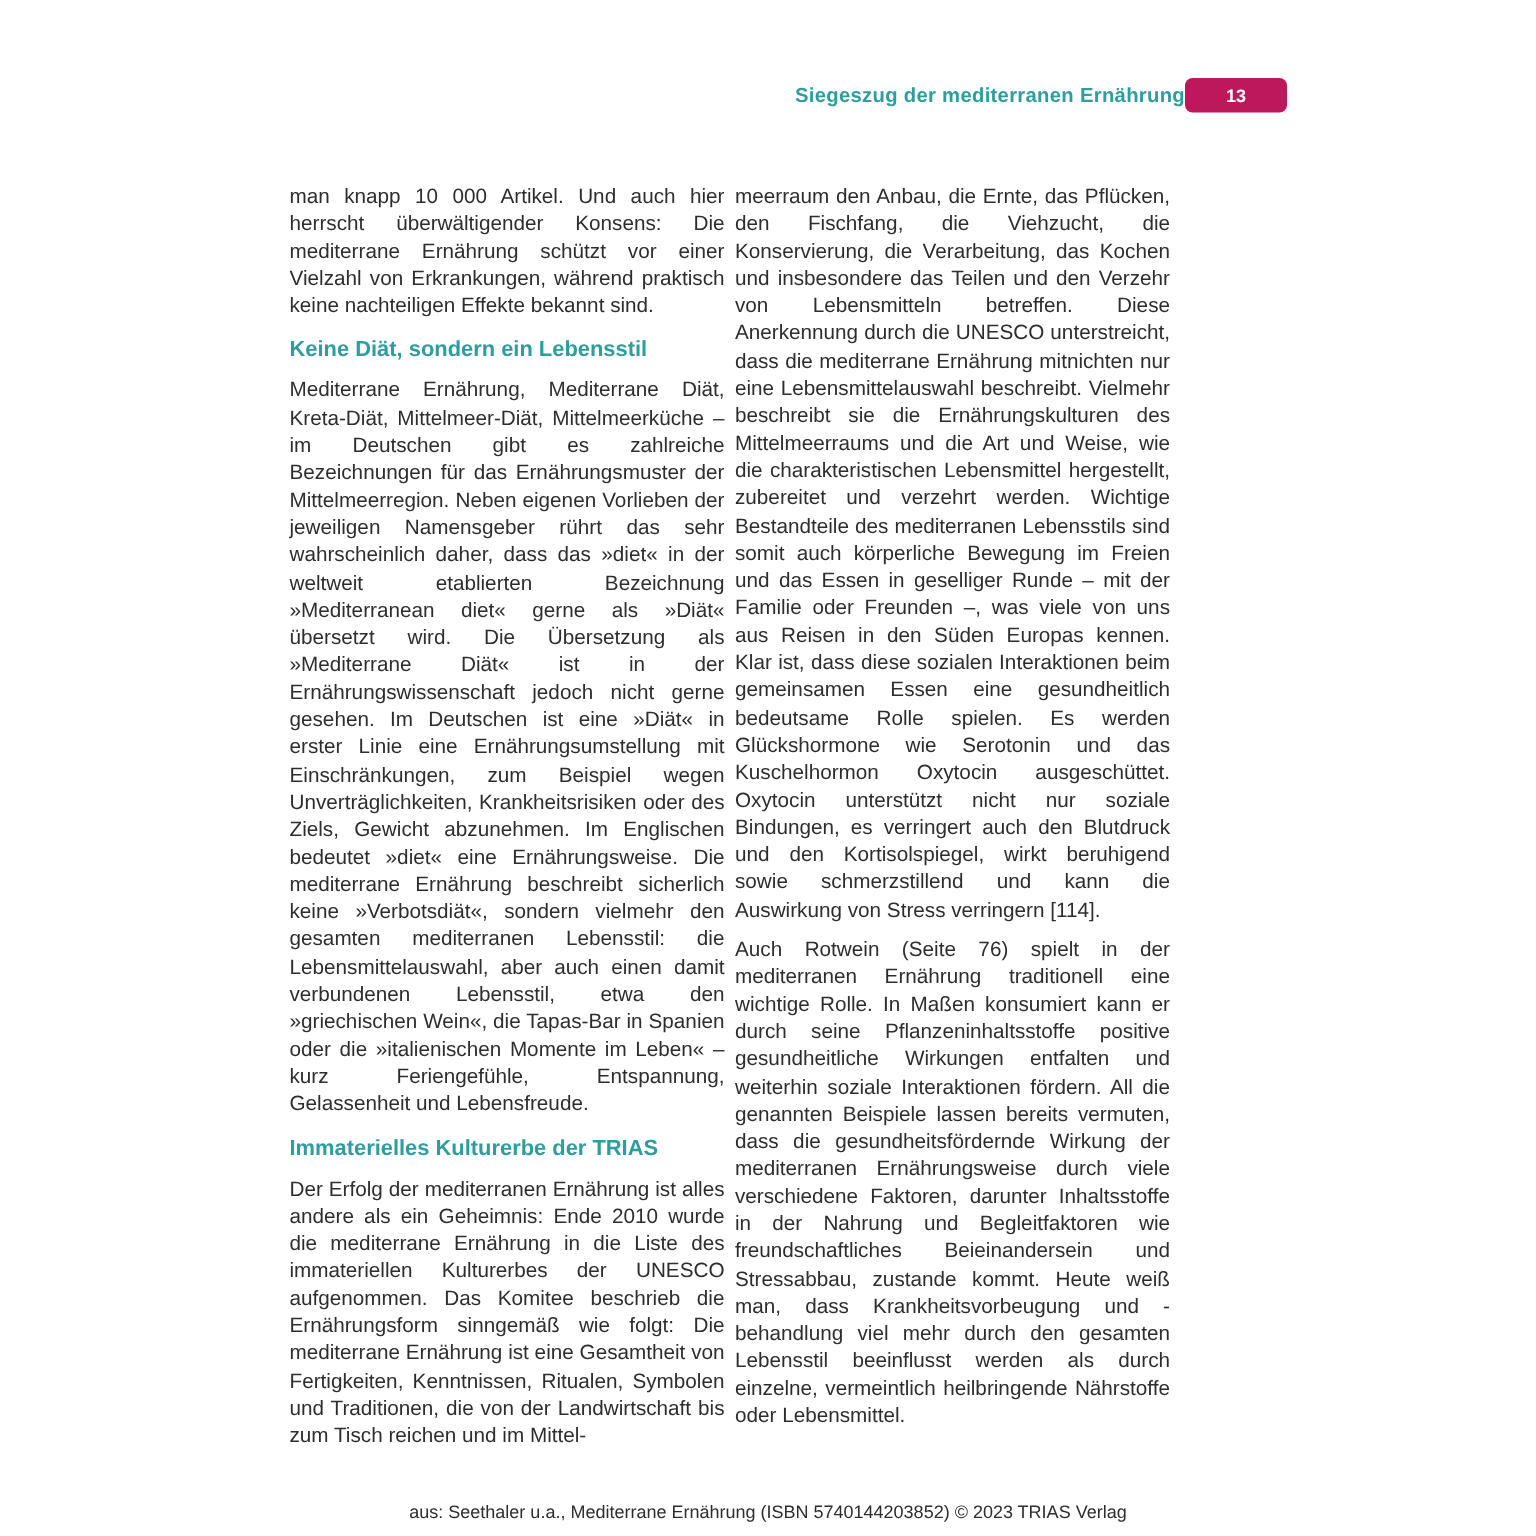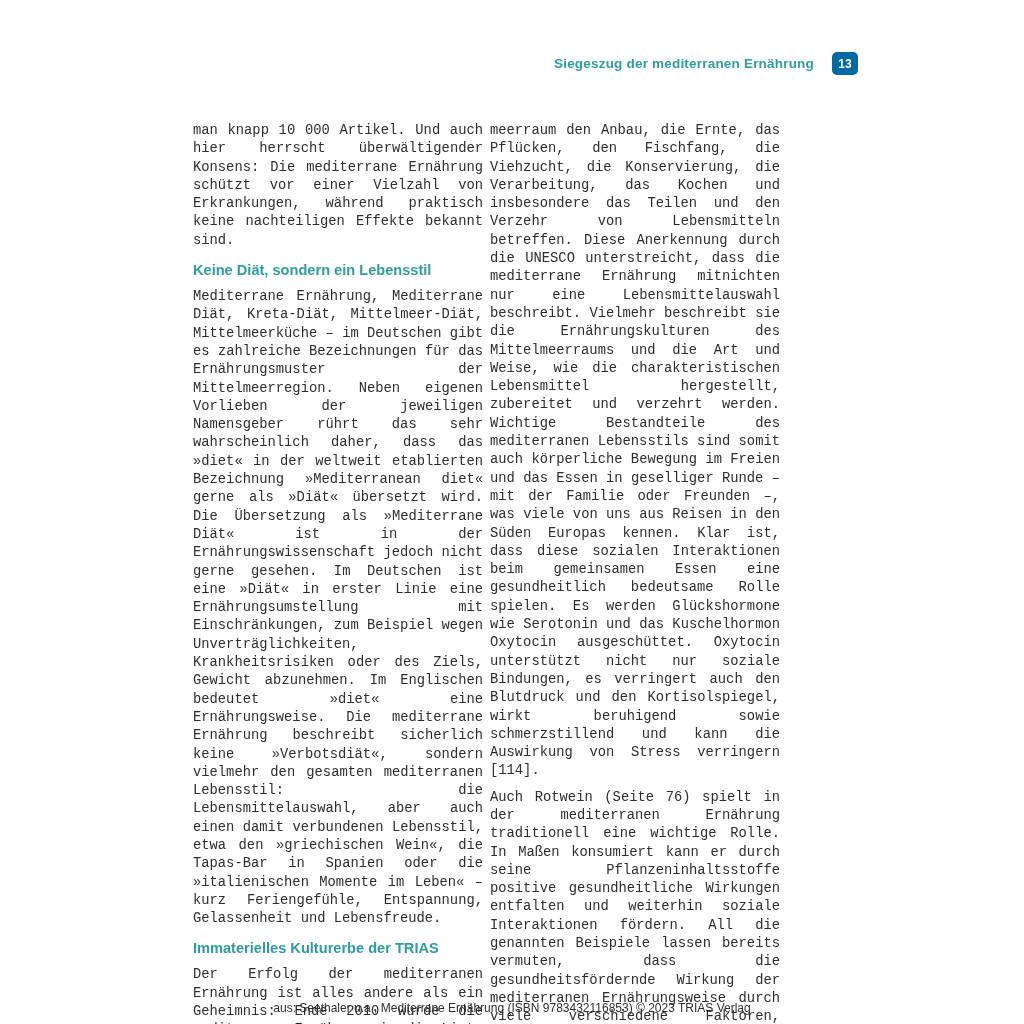--- a/index.html
+++ b/index.html
@@ -17,34 +17,33 @@
     overflow: hidden;
   }
 
   
   .running-head {
     position: absolute;
     top: 52px;
     right: 166px;
     display: flex;
     align-items: center;
-    gap: 18px;
   }
   .running-head .title {
     color: #2f9d9d;
     font-size: 13.5px;
     font-weight: bold;
     letter-spacing: 0.2px;
     white-space: nowrap;
   }
   .page-badge {
     min-width: 26px;
     height: 23px;
-    padding: 0 0;
-    background: #0369a1;
+    padding: 0 21px;
+    background: #be185d;
     color: #ffffff;
     font-size: 12px;
     font-weight: bold;
     border-radius: 5px;
     display: flex;
     align-items: center;
     justify-content: center;
   }
 
   
@@ -56,21 +55,20 @@
     line-height: 18.3px;
     text-align: justify;
     hyphens: auto;
     -webkit-hyphens: auto;
   }
   .col-left  { left: 193px; }
   .col-right { left: 490px; }
 
   .col p {
     margin: 0;
-    font-family: Liberation Mono, monospace;
   }
   .col p + p {
     margin-top: 8px;
   }
   .section-heading {
     color: #2f9d9d;
     font-size: 14.6px;
     line-height: 19px;
     font-weight: bold;
     margin: 11px 0 8px 0;
@@ -110,15 +108,15 @@
 
     <h2 class="section-heading">Immaterielles Kulturerbe der TRIAS</h2>
     <p>Der Erfolg der mediterranen Ernährung ist alles andere als ein Geheimnis: Ende 2010 wurde die mediterrane Ernährung in die Liste des immateriellen Kulturerbes der UNESCO aufgenommen. Das Komitee beschrieb die Ernährungsform sinngemäß wie folgt: Die mediterrane Ernährung ist eine Gesamtheit von Fertigkeiten, Kenntnissen, Ritualen, Symbolen und Traditionen, die von der Landwirtschaft bis zum Tisch reichen und im Mittel-</p>
   </div>
 
   <div class="col col-right">
     <p>meerraum den Anbau, die Ernte, das Pflücken, den Fischfang, die Viehzucht, die Konservierung, die Verarbeitung, das Kochen und insbesondere das Teilen und den Verzehr von Lebensmitteln betreffen. Diese Anerkennung durch die UNESCO unterstreicht, dass die mediterrane Ernährung mitnichten nur eine Lebensmittelauswahl beschreibt. Vielmehr beschreibt sie die Ernährungskulturen des Mittelmeerraums und die Art und Weise, wie die charakteristischen Lebensmittel hergestellt, zubereitet und verzehrt werden. Wichtige Bestandteile des mediterranen Lebensstils sind somit auch körperliche Bewegung im Freien und das Essen in geselliger Runde – mit der Familie oder Freunden –, was viele von uns aus Reisen in den Süden Europas kennen. Klar ist, dass diese sozialen Interaktionen beim gemeinsamen Essen eine gesundheitlich bedeutsame Rolle spielen. Es werden Glückshormone wie Serotonin und das Kuschelhormon Oxytocin ausgeschüttet. Oxytocin unterstützt nicht nur soziale Bindungen, es verringert auch den Blutdruck und den Kortisolspiegel, wirkt beruhigend sowie schmerzstillend und kann die Auswirkung von Stress verringern [114].</p>
     <p>Auch Rotwein (Seite 76) spielt in der mediterranen Ernährung traditionell eine wichtige Rolle. In Maßen konsumiert kann er durch seine Pflanzeninhaltsstoffe positive gesundheitliche Wirkungen entfalten und weiterhin soziale Interaktionen fördern. All die genannten Beispiele lassen bereits vermuten, dass die gesundheitsfördernde Wirkung der mediterranen Ernährungsweise durch viele verschiedene Faktoren, darunter Inhaltsstoffe in der Nahrung und Begleitfaktoren wie freundschaftliches Beieinandersein und Stressabbau, zustande kommt. Heute weiß man, dass Krankheitsvorbeugung und -behandlung viel mehr durch den gesamten Lebensstil beeinflusst werden als durch einzelne, vermeintlich heilbringende Nährstoffe oder Lebensmittel.</p>
   </div>
 
-  <div class="footer-credit">aus: Seethaler u.a., Mediterrane Ernährung (ISBN 9783432116853) © 2023 TRIAS Verlag</div>
+  <div class="footer-credit">aus: Seethaler u.a., Mediterrane Ernährung (ISBN 5740144203852) © 2023 TRIAS Verlag</div>
 
 </div>
 
 </body></html>

